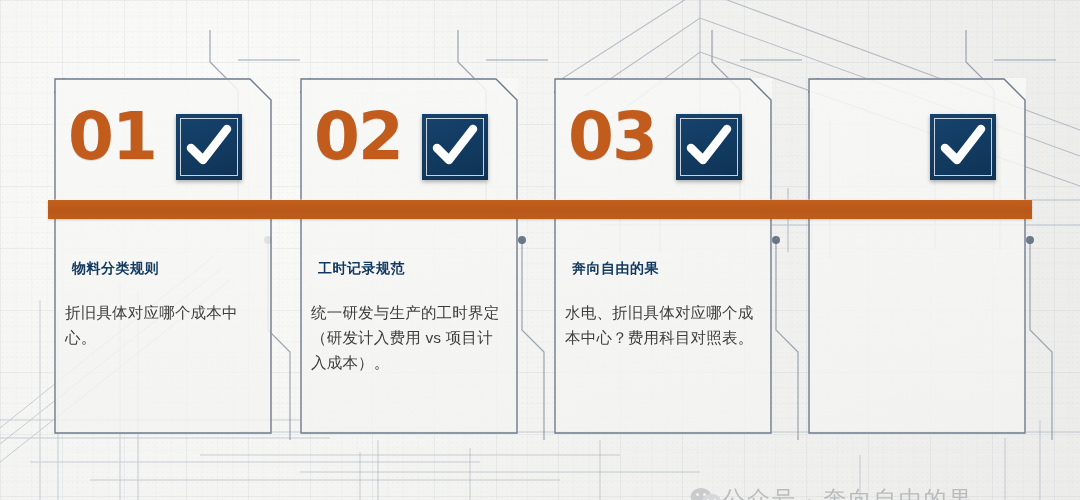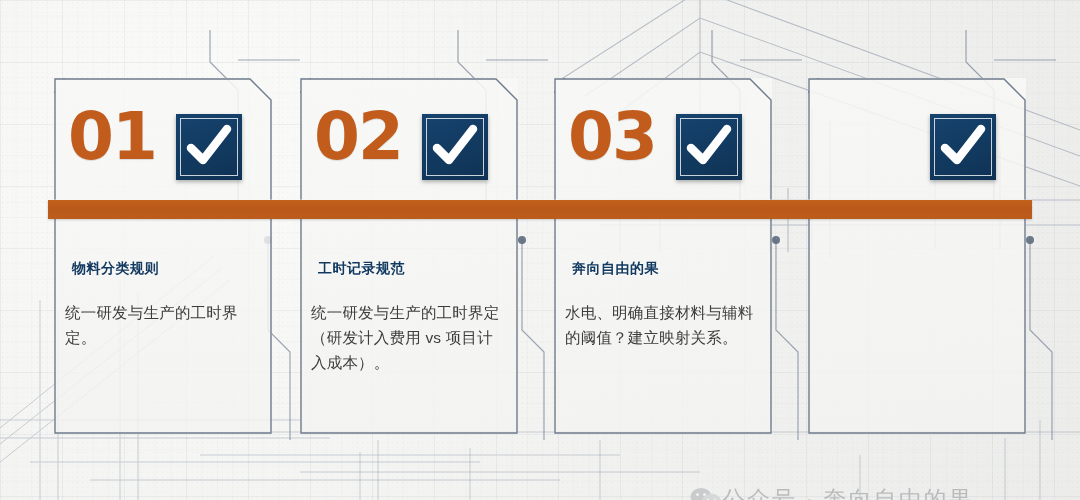--- a/index.html
+++ b/index.html
@@ -169,21 +169,21 @@
       <path d="M-16 14 H1" stroke="#6e7b8c" stroke-width="1.4" fill="none"></path>
       <path d="M10 -14 V1" stroke="#6e7b8c" stroke-width="1.4" fill="none"></path>
     </svg>
     <div class="num">01</div>
     <div class="chk">
       <svg width="48" height="46" viewBox="0 0 48 46">
         <path d="M6 24 L18 36 L42 5" fill="none" stroke="#ffffff" stroke-width="8.5" stroke-linecap="round" stroke-linejoin="round"></path>
       </svg>
     </div>
     <div class="title">物料分类规则</div>
-    <div class="desc">统一研发与生产的工时界定。</div>
+    <div class="desc">折旧具体对应哪个成本中心。</div>
   </div>
 
   <div class="card card-c2">
     <div class="body"></div>
     <svg class="frame" width="218" height="356" viewBox="0 0 218 356">
       <path d="M1 1 H196 L217 22 V355 H1 Z" fill="none" stroke="#6e7b8c" stroke-width="1.4"></path>
       <path d="M-16 14 H1" stroke="#6e7b8c" stroke-width="1.4" fill="none"></path>
       <path d="M10 -14 V1" stroke="#6e7b8c" stroke-width="1.4" fill="none"></path>
     </svg>
     <div class="num">02</div>
@@ -203,21 +203,21 @@
       <path d="M-16 14 H1" stroke="#6e7b8c" stroke-width="1.4" fill="none"></path>
       <path d="M10 -14 V1" stroke="#6e7b8c" stroke-width="1.4" fill="none"></path>
     </svg>
     <div class="num">03</div>
     <div class="chk">
       <svg width="48" height="46" viewBox="0 0 48 46">
         <path d="M6 24 L18 36 L42 5" fill="none" stroke="#ffffff" stroke-width="8.5" stroke-linecap="round" stroke-linejoin="round"></path>
       </svg>
     </div>
     <div class="title">奔向自由的果</div>
-    <div class="desc">水电、明确直接材料与辅料的阈值？建立映射关系。</div>
+    <div class="desc">水电、折旧具体对应哪个成本中心？费用科目对照表。</div>
   </div>
 
   <div class="card card-c4">
     <div class="body"></div>
     <svg class="frame" width="218" height="356" viewBox="0 0 218 356">
       <path d="M1 1 H196 L217 22 V355 H1 Z" fill="none" stroke="#6e7b8c" stroke-width="1.4"></path>
       <path d="M-16 14 H1" stroke="#6e7b8c" stroke-width="1.4" fill="none"></path>
       <path d="M10 -14 V1" stroke="#6e7b8c" stroke-width="1.4" fill="none"></path>
     </svg>
     <div class="chk">

